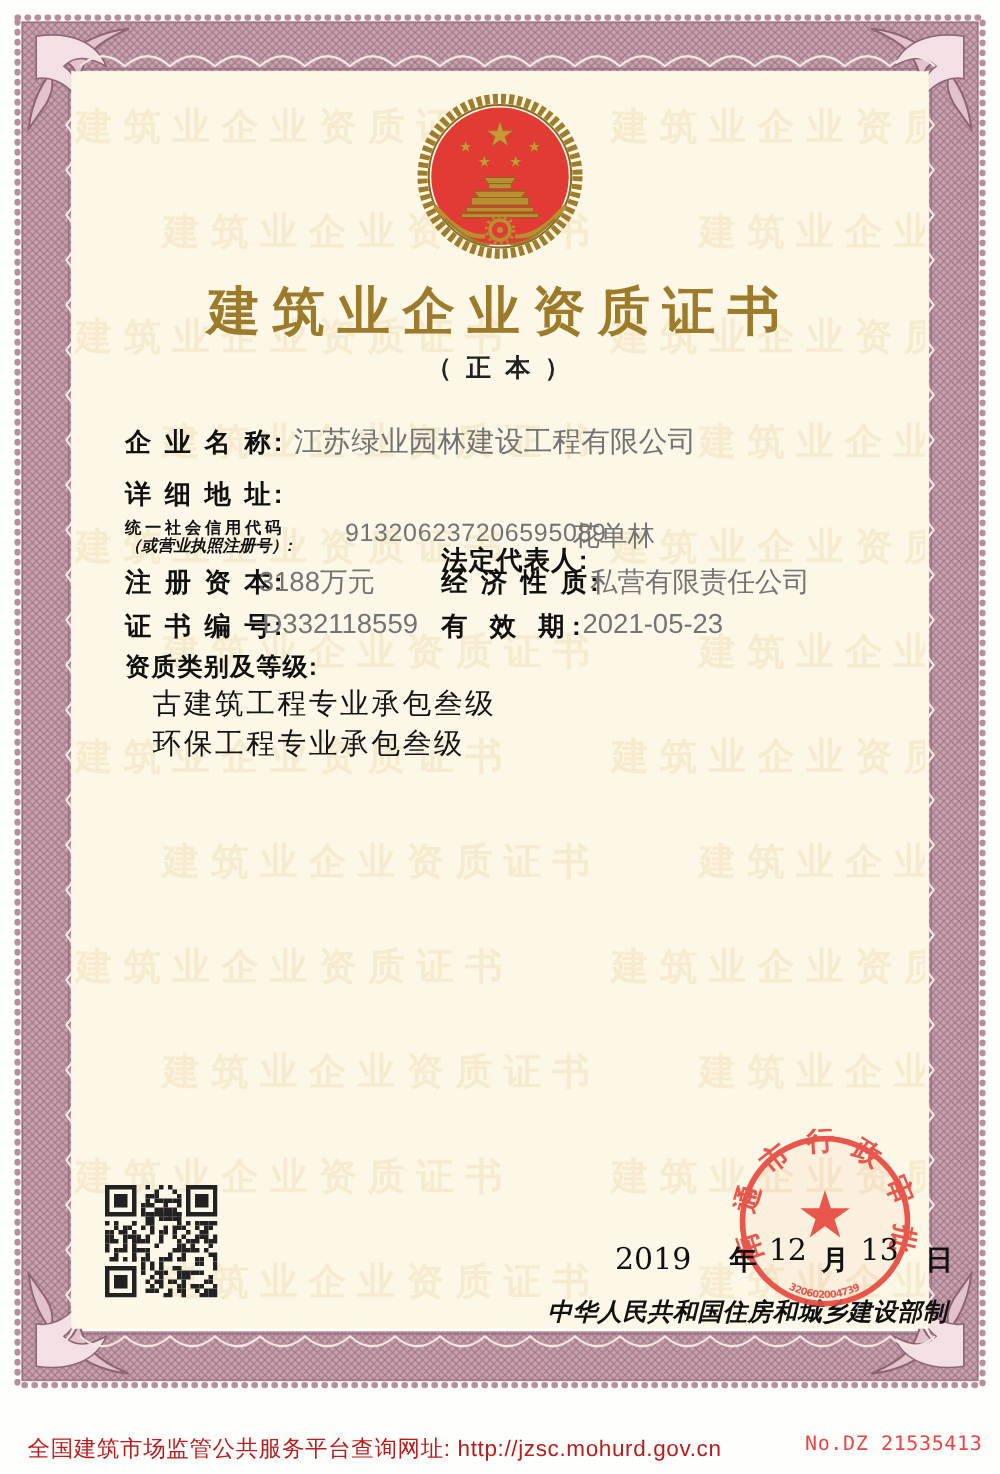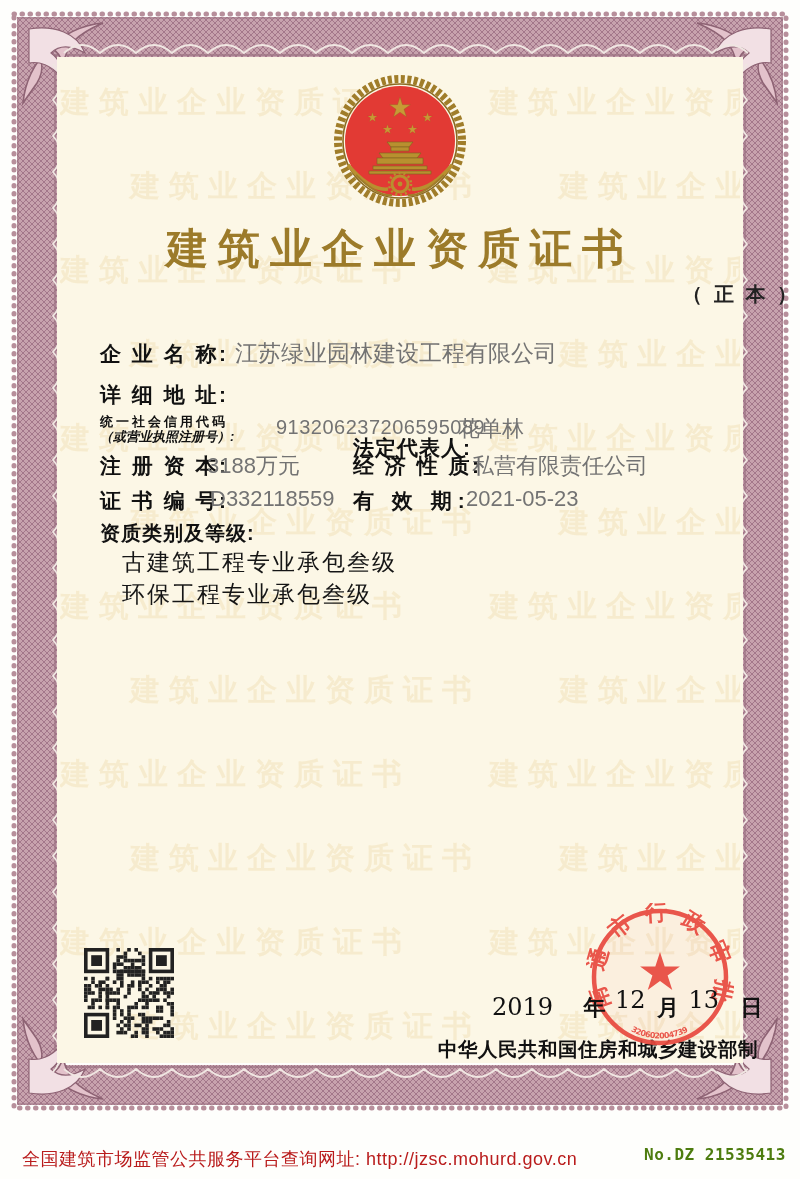--- a/index.html
+++ b/index.html
@@ -18,21 +18,21 @@
   .wm-row{white-space:nowrap;font-size:30px;font-weight:bold;line-height:84px;
           letter-spacing:9px;color:#f5e8c6;opacity:.75;}
   .wm-row.off{padding-left:70px;}
 
   .content{position:absolute;inset:0;z-index:2;}
 
   .emblem{position:absolute;left:333px;top:74px;}
 
   .title{position:absolute;left:0;right:0;top:221px;text-align:center;
          font-size:42px;font-weight:bold;color:#9c7b2a;letter-spacing:10px;}
-  .subtitle{position:absolute;left:0;right:0;top:281px;text-align:right;
+  .subtitle{position:absolute;left:0;right:0;top:281px;text-align:center;
             font-size:20px;font-weight:bold;color:#222;letter-spacing:3px;}
 
   .fields{position:absolute;left:100px;top:0;width:620px;color:#141414;}
   .frow{position:absolute;left:0;width:620px;height:36px;}
   .flabel{position:absolute;left:0;font-size:21px;font-weight:bold;letter-spacing:2.5px;color:#111;}
   .fvalue{font-family:"Liberation Serif",serif;font-size:22px;color:#737373;position:absolute;}
   .small-label{position:absolute;left:0;top:1px;font-size:13px;font-weight:bold;line-height:15px;color:#111;}
   .small-label .l1{letter-spacing:3px;display:block;}
   .small-label .l2{letter-spacing:0px;display:block;font-style:italic;}
   .num{font-family:Liberation Sans, sans-serif;}
@@ -50,25 +50,25 @@
 
   .dateline{position:absolute;left:492px;top:993px;z-index:4;color:#111;white-space:nowrap;}
   .dateline .dnum{font-family:"DejaVu Serif",serif;font-size:24px;}
   .dateline .dcn{font-size:22px;font-weight:bold;}
   .dateline .raise{position:relative;top:-7px;}
   .dateline .g1{margin-left:26px;} .dateline .g2{margin-left:5px;}
   .dateline .g3{margin-left:7px;}  .dateline .g4{margin-left:5px;}
   .dateline .g5{margin-left:17px;}
 
   .made-by{position:absolute;left:438px;top:1036px;font-size:19.5px;font-weight:bold;
-           letter-spacing:.5px;color:#111;}
+           letter-spacing:.5px;color:#111;font-style:italic;}
 
   .footer-query{position:absolute;left:22px;top:1147px;font-size:18px;color:#b91c1c;letter-spacing:.5px;}
   .footer-serial{position:absolute;left:644px;top:1145px;font-family:"DejaVu Sans Mono",monospace;
-                 font-size:16px;font-weight:bold;color:#4d7c0f;letter-spacing:.5px;}
+                 font-size:16px;font-weight:normal;color:#ef4444;letter-spacing:.5px;}
 </style>
 </head>
 <body>
 
 <div class="page">
 
   <div class="frame-wrap">
     <svg id="frame-svg" width="778" height="1100" viewBox="0 0 778 1100" xmlns="http://www.w3.org/2000/svg">
       <defs>
         <pattern id="xh" width="6" height="6" patternUnits="userSpaceOnUse">

